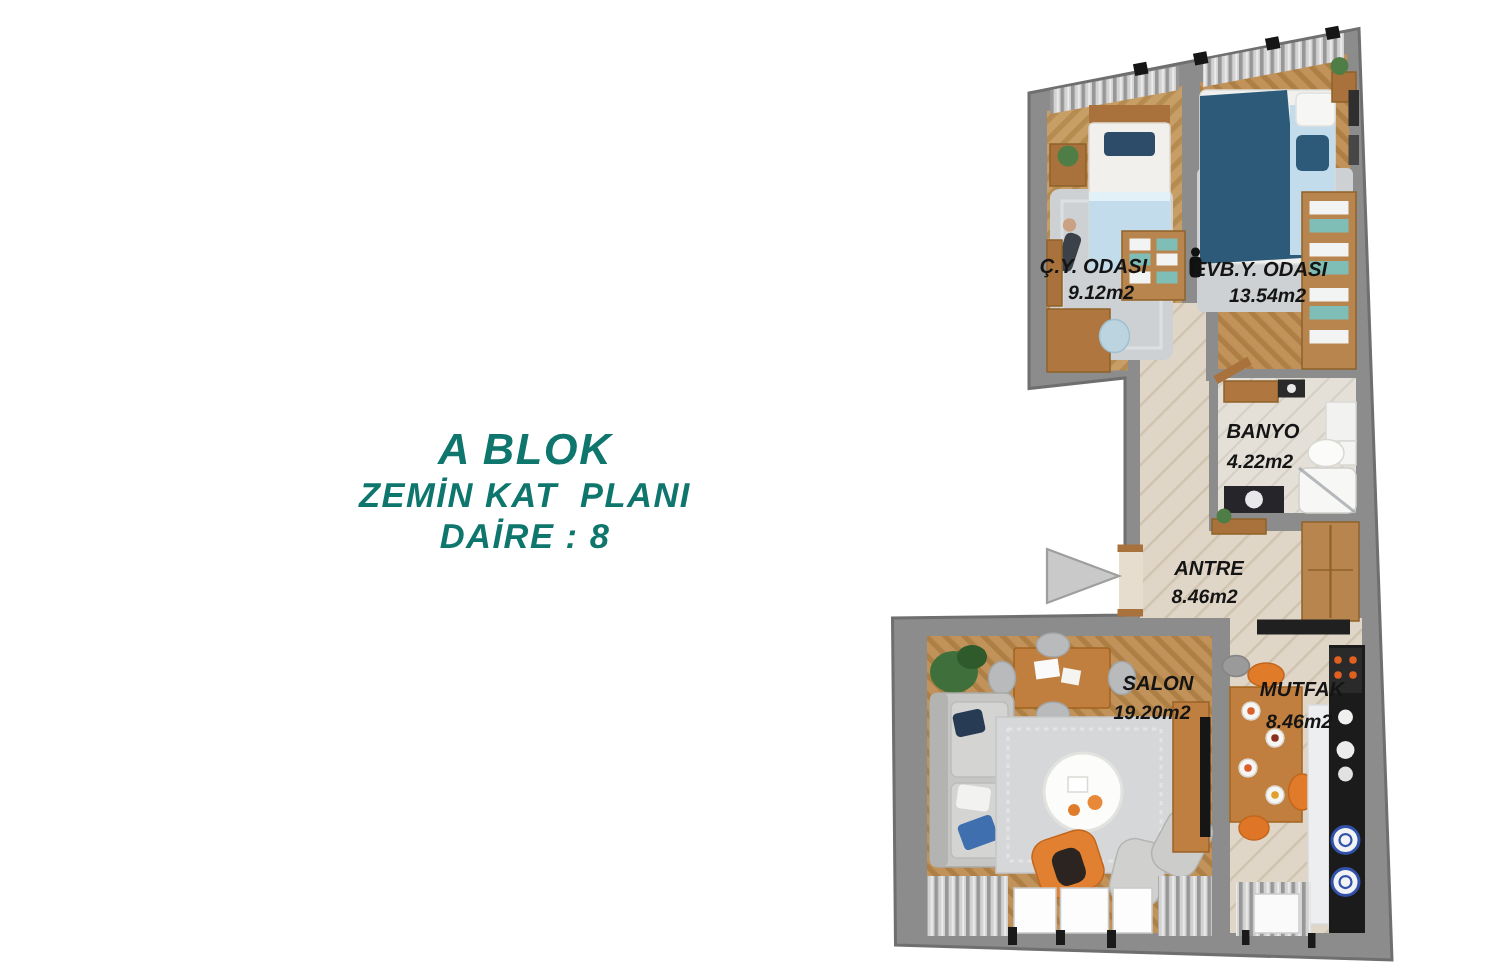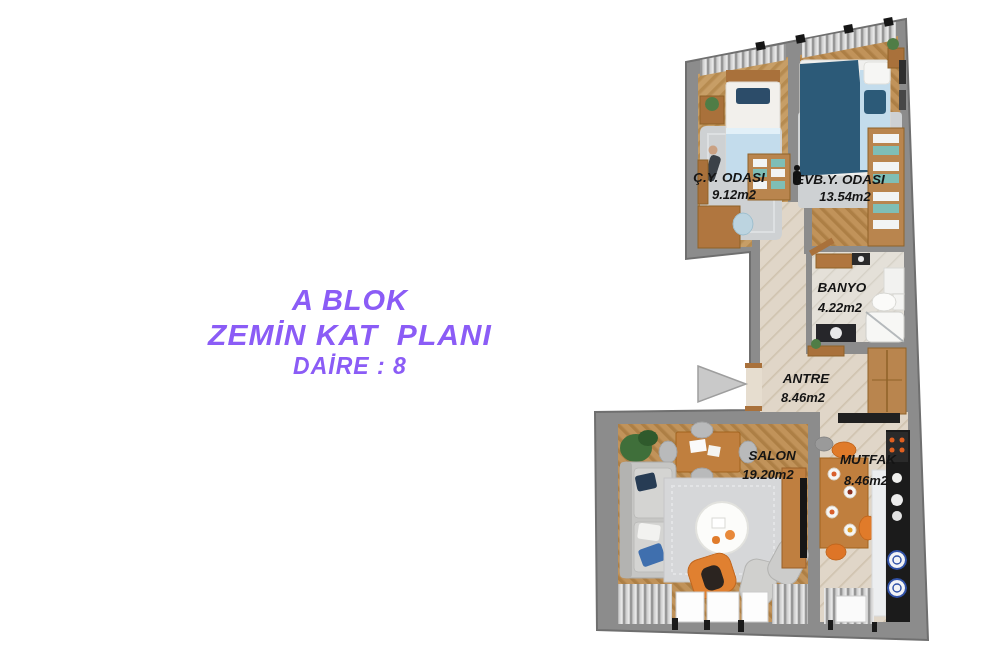--- a/index.html
+++ b/index.html
@@ -1,21 +1,21 @@
 <!DOCTYPE html>
 <html><head>
 <meta charset="utf-8">
 <style>
   html,body{margin:0;padding:0;background:#ffffff;}
   .stage{position:relative;width:1000px;height:652px;background:#ffffff;overflow:hidden;
          font-family:"Liberation Sans", sans-serif;}
   .title-block{position:absolute;left:190px;top:283px;width:320px;text-align:center;
-               color:#8b5cf6;font-style:italic;font-weight:bold;line-height:1.18;}
+               color:#0f766e;font-style:italic;font-weight:bold;line-height:1.18;}
   .title-line1{display:block;font-size:29px;letter-spacing:1px;}
-  .title-line2{display:block;font-size:30px;letter-spacing:1px;white-space:pre;}
+  .title-line2{display:block;font-size:23px;letter-spacing:1px;white-space:pre;}
   .title-line3{display:block;font-size:23px;letter-spacing:1px;}
   svg.floorplan{position:absolute;left:0;top:0;}
   text.room-name{font:italic bold 13.5px "Liberation Sans", sans-serif;fill:#141414;}
   text.room-area{font:italic bold 13px "Liberation Sans", sans-serif;fill:#141414;}
 </style>
 </head>
 <body>
 
 <div class="stage">
 

